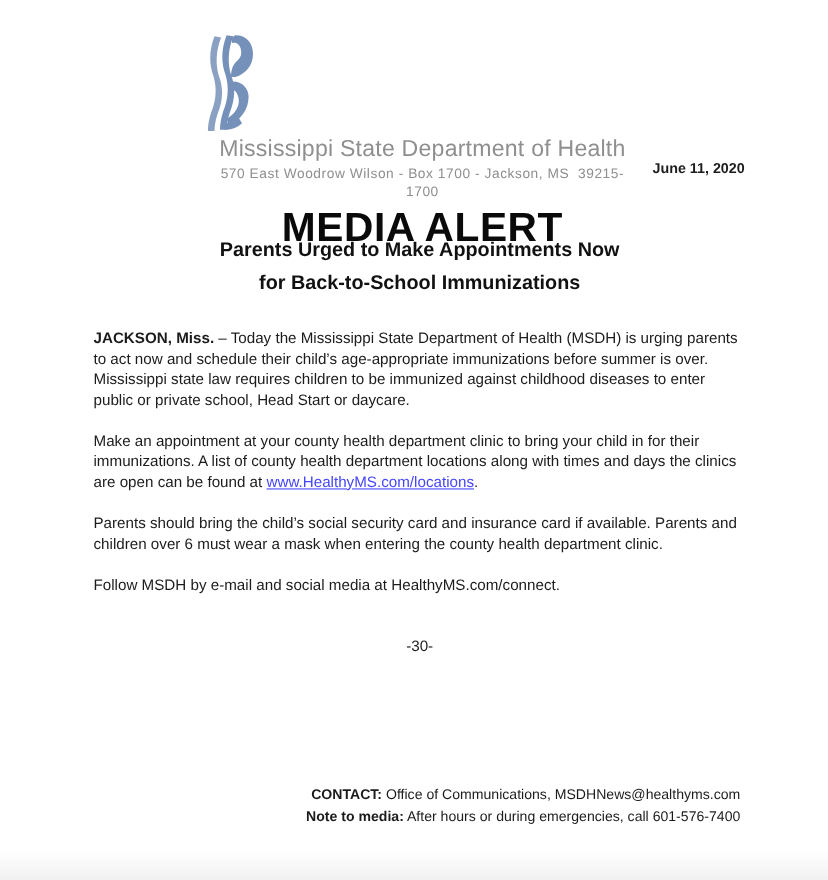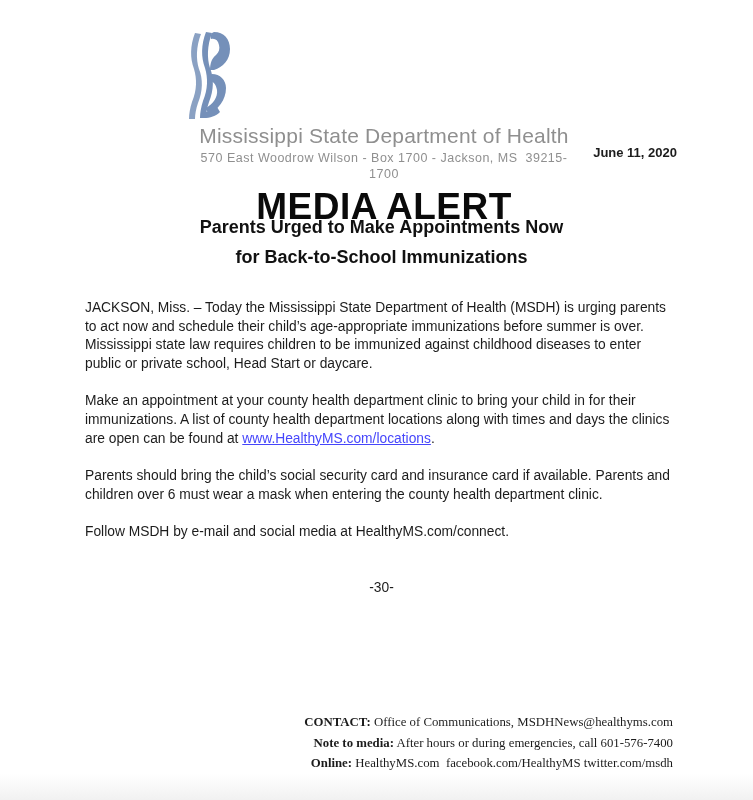--- a/index.html
+++ b/index.html
@@ -21,27 +21,27 @@
   
   .date{position:absolute;top:145px;right:76px;font-size:13px;font-weight:bold;}
 
   
   .headline{position:absolute;top:212px;left:85px;width:593px;text-align:center;
     font-weight:bold;font-size:18px;line-height:30px;color:#111;}
 
   
   .body-col{position:absolute;top:299px;left:85px;width:593px;font-size:13.8px;line-height:18.6px;}
   .body-col p{margin:0 0 19px 0;}
-  .lead{font-weight:normal;}
+  .lead{font-weight:bold;}
   a.doc-link{color:var(--link-blue,#4646fb);text-decoration:underline;cursor:pointer;}
   .end-mark{text-align:center;margin-top:37px;font-size:13.8px;}
 
   
   .footer{position:absolute;top:712px;right:80px;text-align:right;font-size:12.8px;line-height:19.6px;}
-  .footer-line span{white-space:pre-wrap;font-family:Liberation Serif, serif;}
+  .footer-line span{white-space:pre-wrap;}
   .footer-label{font-weight:bold;}
 
   
   .page-bottom-fade{position:absolute;left:0;right:0;bottom:0;height:26px;
     background:linear-gradient(#ffffff,#f1f1f1);}
 </style>
 </head>
 <body>
 
 <div class="page">
@@ -81,17 +81,16 @@
 
 
     <p>Follow MSDH by e-mail and social media at HealthyMS.com/connect.</p>
 
     <div class="end-mark">-30-</div>
   </div>
 
   <div class="footer">
     <div class="footer-line"><span class="footer-label">CONTACT:</span><span> Office of Communications, MSDHNews@healthyms.com</span></div>
     <div class="footer-line"><span class="footer-label">Note to media:</span><span> After hours or during emergencies, call 601-576-7400</span></div>
-    <div class="footer-line"><span class="footer-label">Online:</span><span> HealthyMS.com  facebook.com/HealthyMS twitter.com/msdh</span></div>
   </div>
 
   <div class="page-bottom-fade"></div>
 </div>
 
 </body></html>

